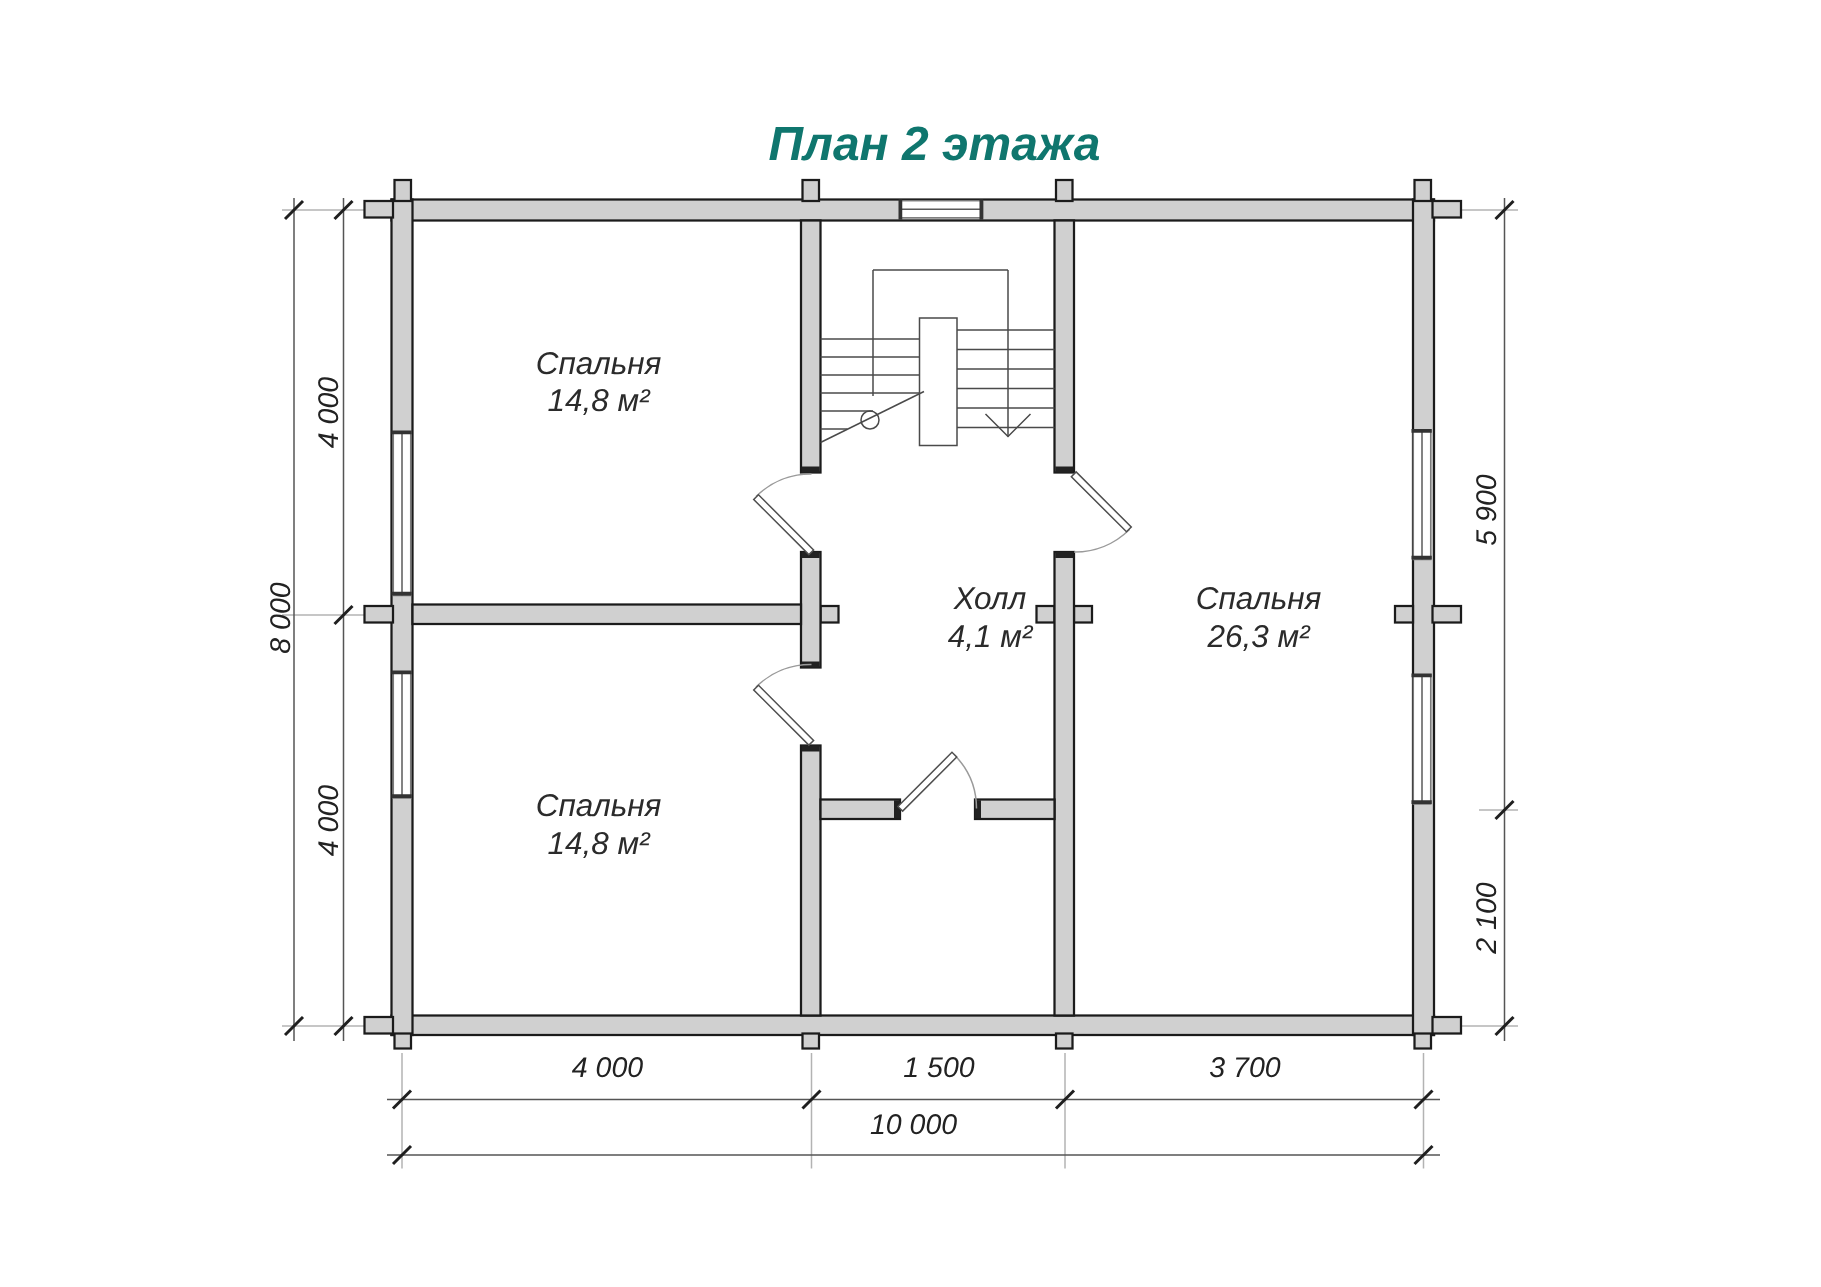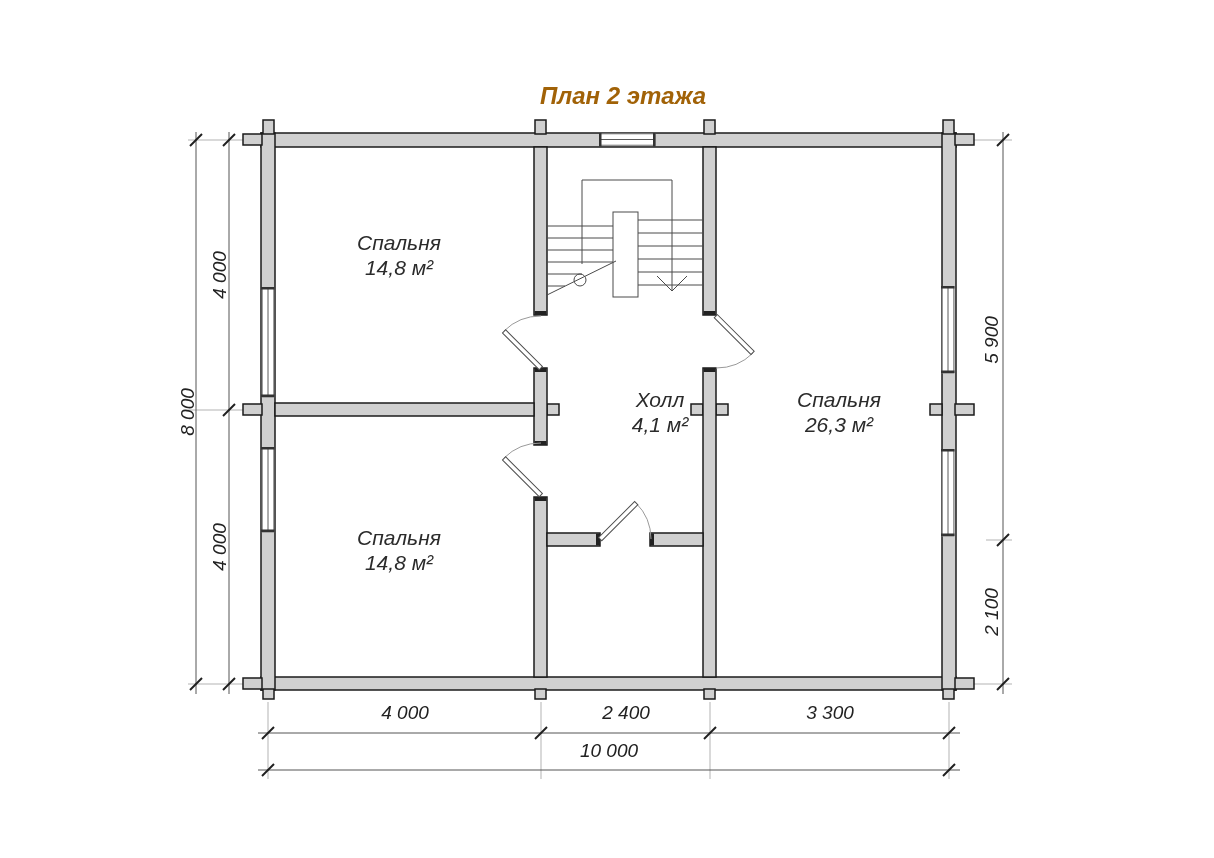--- a/index.html
+++ b/index.html
@@ -1,20 +1,20 @@
 <!DOCTYPE html>
 <html style="--bg: #ffffff; --wall: #d0d0d0; --wallstroke: #1b1b1b; --thin: #4a4a4a; --text: #2b2b2b;"><head>
 <meta charset="utf-8">
 <style>
   html,body{margin:0;padding:0;background:#fff;}
   .canvas{position:relative;width:1214px;height:858px;background:var(--bg,#fff);overflow:hidden;
           font-family:"Liberation Sans","DejaVu Sans",sans-serif;}
   .plan-svg{position:absolute;left:0;top:0;}
   .plan-title{position:absolute;left:623px;top:96px;transform:translate(-50%,-50%);
-      font-size:24px;font-weight:700;font-style:italic;color:#a16207;white-space:nowrap;text-align:center;}
+      font-size:32px;font-weight:700;font-style:italic;color:#0f766e;white-space:nowrap;text-align:center;}
   .room-label{position:absolute;transform:translate(-50%,-50%);text-align:center;
       font-style:italic;font-size:21px;line-height:25px;color:var(--text,#2b2b2b);white-space:nowrap;}
   .dim-label{position:absolute;transform:translate(-50%,-50%);font-style:italic;
       font-size:19px;color:#222;white-space:nowrap;}
   .dim-label.vert{transform:translate(-50%,-50%) rotate(-90deg);}
   .wall{fill:var(--wall,#d0d0d0);stroke:var(--wallstroke,#1b1b1b);stroke-width:1.5;}
   .jamb{fill:#222;stroke:none;}
   .winrect{fill:#fff;stroke:#7a7a7a;stroke-width:1;}
   .winline{stroke:#5a5a5a;stroke-width:1;}
   .wincap{fill:#333;stroke:none;}
@@ -216,17 +216,17 @@
     <div>Спальня</div>
     <div>26,3 м²</div>
   </div>
 
   <div class="dim-label vert" style="left:188px;top:412px;">8 000</div>
   <div class="dim-label vert" style="left:220px;top:275px;">4 000</div>
   <div class="dim-label vert" style="left:220px;top:547px;">4 000</div>
   <div class="dim-label vert" style="left:992px;top:340px;">5 900</div>
   <div class="dim-label vert" style="left:992px;top:612px;">2 100</div>
   <div class="dim-label" style="left:405px;top:713px;">4 000</div>
-  <div class="dim-label" style="left:626px;top:713px;">2 400</div>
-  <div class="dim-label" style="left:830px;top:713px;">3 300</div>
+  <div class="dim-label" style="left:626px;top:713px;">1 500</div>
+  <div class="dim-label" style="left:830px;top:713px;">3 700</div>
   <div class="dim-label" style="left:609px;top:751px;">10 000</div>
 
 </div>
 
 </body></html>

